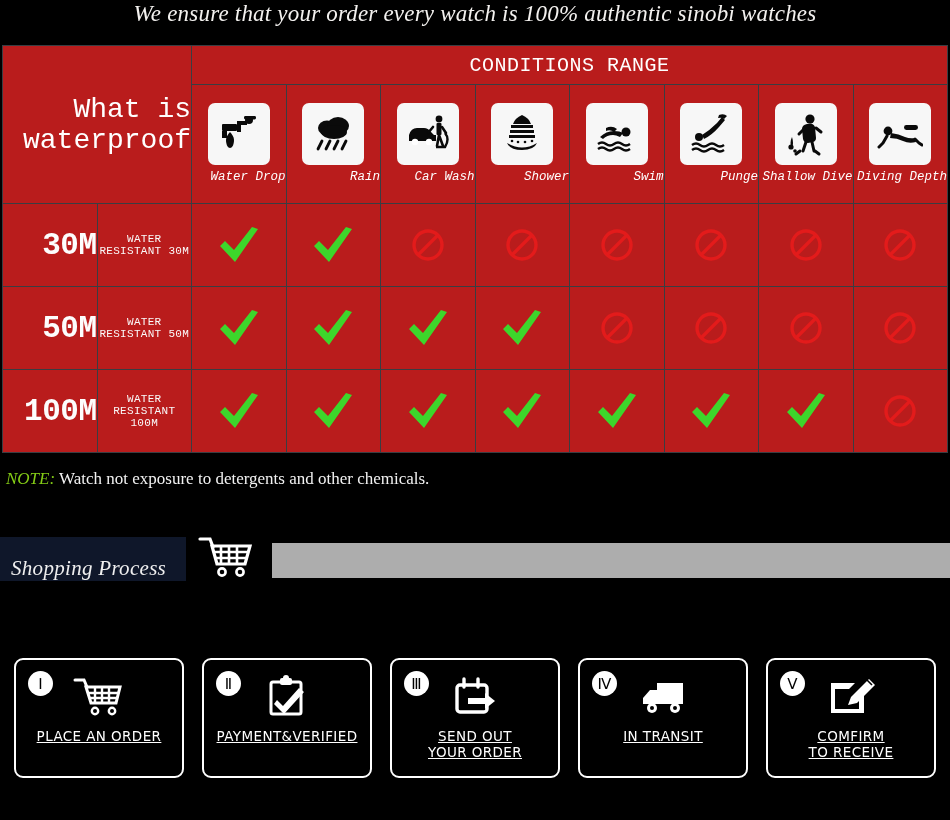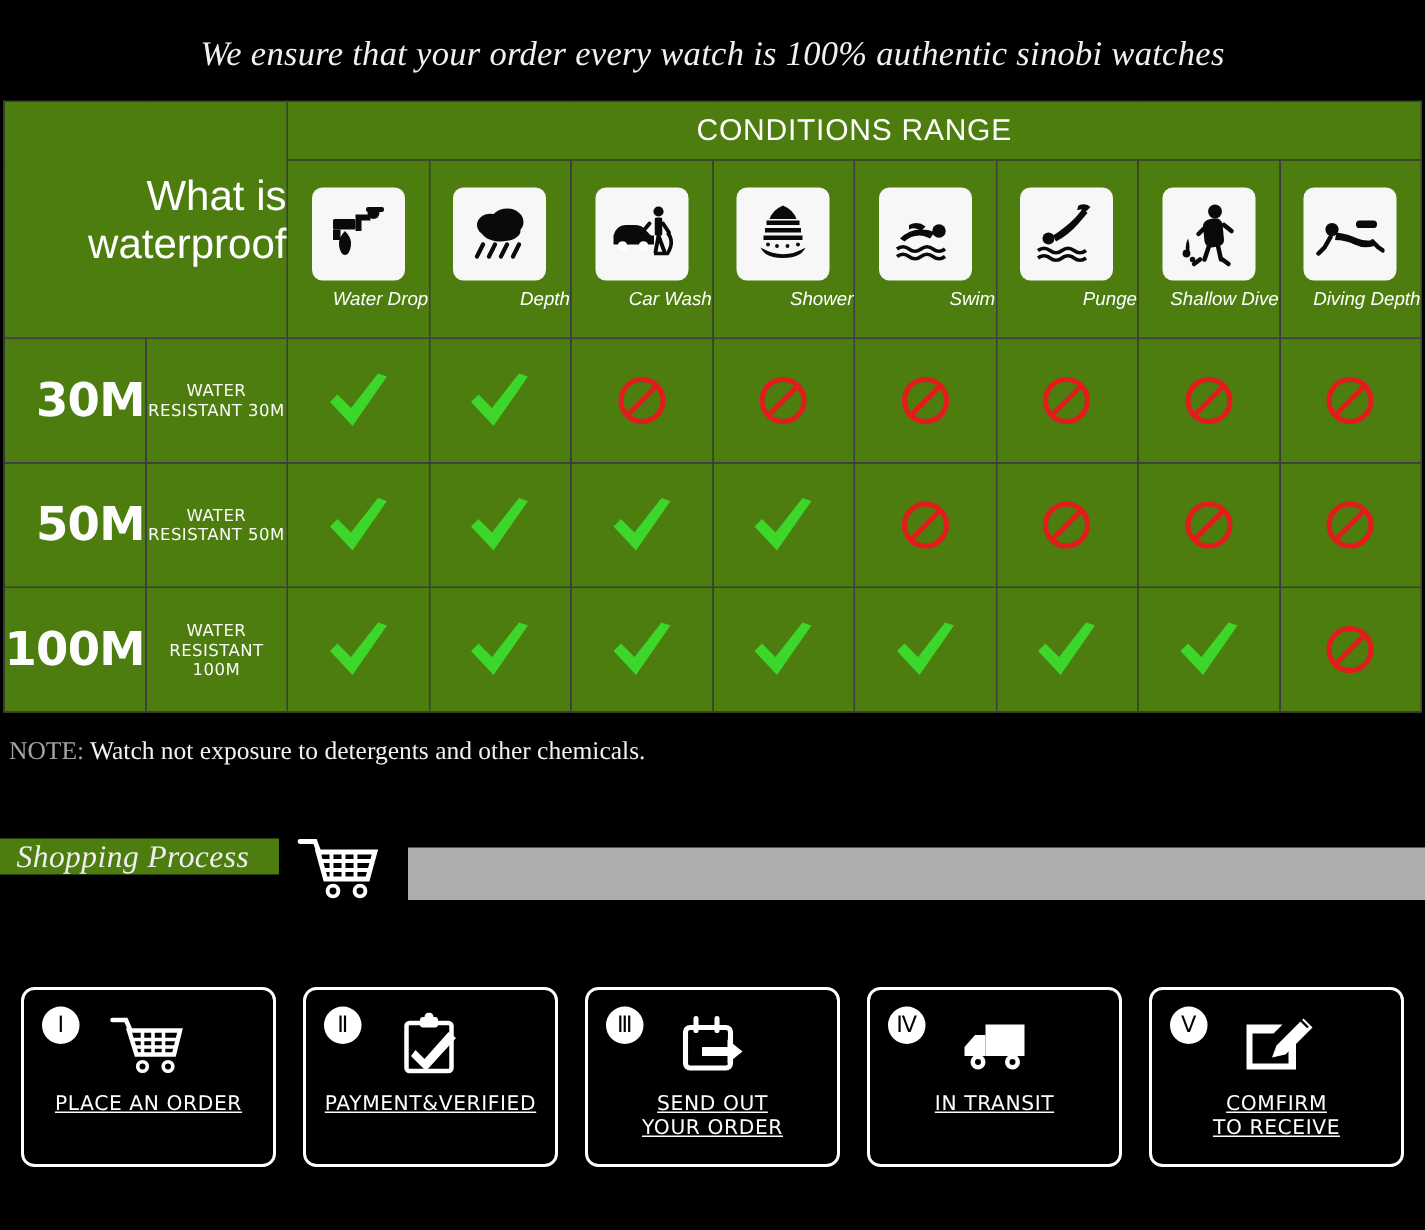--- a/index.html
+++ b/index.html
@@ -17,37 +17,37 @@
   }
 
   
   .headline {
     text-align: center;
     font-family: "Liberation Serif", serif;
     font-style: italic;
     font-size: 23px;
     color: #f3f1ef;
     letter-spacing: 0.2px;
-    padding-top: 22px;
     height: 28px;
     line-height: 28px;
   }
 
   
   .wp-table {
     margin: 17px 2px 0 2px;
     width: 946px;
     border-collapse: collapse;
     table-layout: fixed;
   }
   .wp-table td, .wp-table th {
     border: 1px solid #3a3d42;
     padding: 0;
     vertical-align: middle;
-    background: #4d7c0f;
+    background: #b91c1c;
+    font-family: Liberation Mono, monospace;
   }
   .cell-title {
     background: #181b20;
     text-align: right;
     font-size: 28px;
     font-weight: 400;
     color: #ffffff;
     height: 157px;
     padding-bottom: 4px;
   }
@@ -110,34 +110,34 @@
   .mark-wrap { display: flex; align-items: center; justify-content: center; height: 100%; }
 
   
   .note {
     margin: 14px 0 0 6px;
     font-family: "Liberation Serif", serif;
     font-size: 17px;
     line-height: 24px;
     color: #f2f2f2;
   }
-  .note-tag { color: #a3a3a3; }
+  .note-tag { color: #84cc16; font-style: italic; }
 
   
   .sp-band {
     position: relative;
     margin-top: 42px;
     height: 48px;
   }
   .sp-dark {
     position: absolute;
     left: 0; top: 4px;
-    width: 186px; height: 24px;
-    background: #4d7c0f;
-    display: flex; align-items: flex-start;
+    width: 186px; height: 44px;
+    background: #0f172a;
+    display: flex; align-items: flex-end;
   }
   .sp-dark-label {
     font-family: "Liberation Serif", serif;
     font-style: italic;
     font-size: 21px;
     color: #efefef;
     padding-left: 11px;
     letter-spacing: 0.3px;
   }
   .sp-cart {
@@ -231,21 +231,21 @@
         </td>
         <td class="cond-cell">
           <div class="cond-icon-box">
             <svg width="46" height="46" viewBox="0 0 46 46" fill="#0a0a0a">
               <ellipse cx="17" cy="17" rx="9" ry="7.5"></ellipse>
               <ellipse cx="28" cy="15" rx="11" ry="9"></ellipse>
               <ellipse cx="24" cy="21" rx="13" ry="7"></ellipse>
               <path d="M12 30 l-4 8 M20 30 l-4 8 M28 30 l-4 8 M36 30 l-4 8" stroke="#0a0a0a" stroke-width="2.8" stroke-linecap="round"></path>
             </svg>
           </div>
-          <div class="cond-label">Depth</div>
+          <div class="cond-label">Rain</div>
         </td>
         <td class="cond-cell">
           <div class="cond-icon-box">
             <svg width="46" height="46" viewBox="0 0 46 46" fill="#0a0a0a">
               <path d="M4 24 q2-7 8-7 h7 q4 0 7 4 l3 3 h2 v6 h-27 z"></path>
               <circle cx="10" cy="31" r="3.2" fill="#fff"></circle>
               <circle cx="24" cy="31" r="3.2" fill="#fff"></circle>
               <circle cx="34" cy="8" r="3.4"></circle>
               <rect x="31.5" y="12" width="5" height="12" rx="1"></rect>
               <path d="M28 16 l-5 6 M37 16 l4 6" stroke="#0a0a0a" stroke-width="2.6" stroke-linecap="round"></path>

